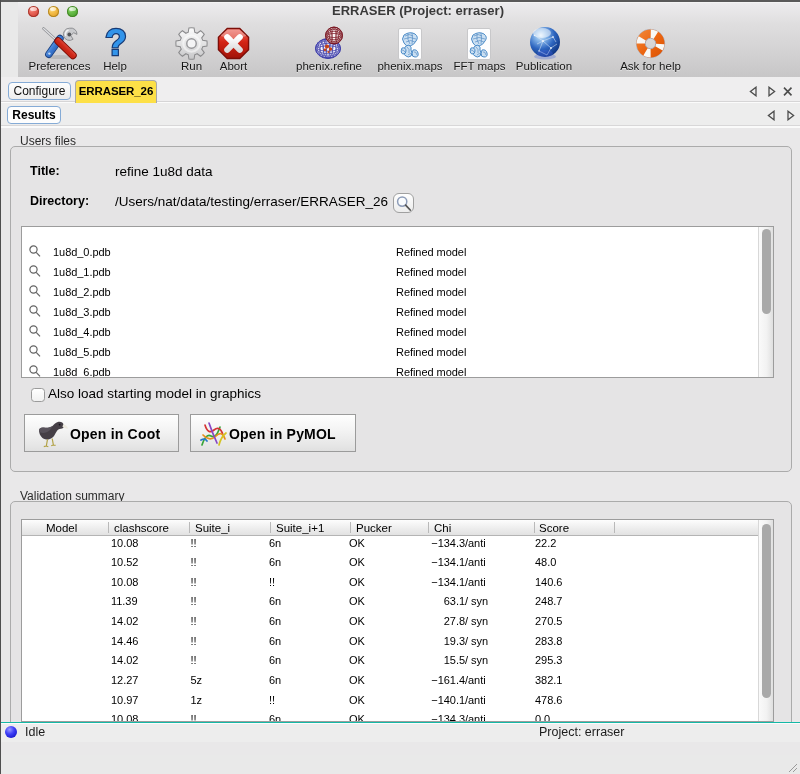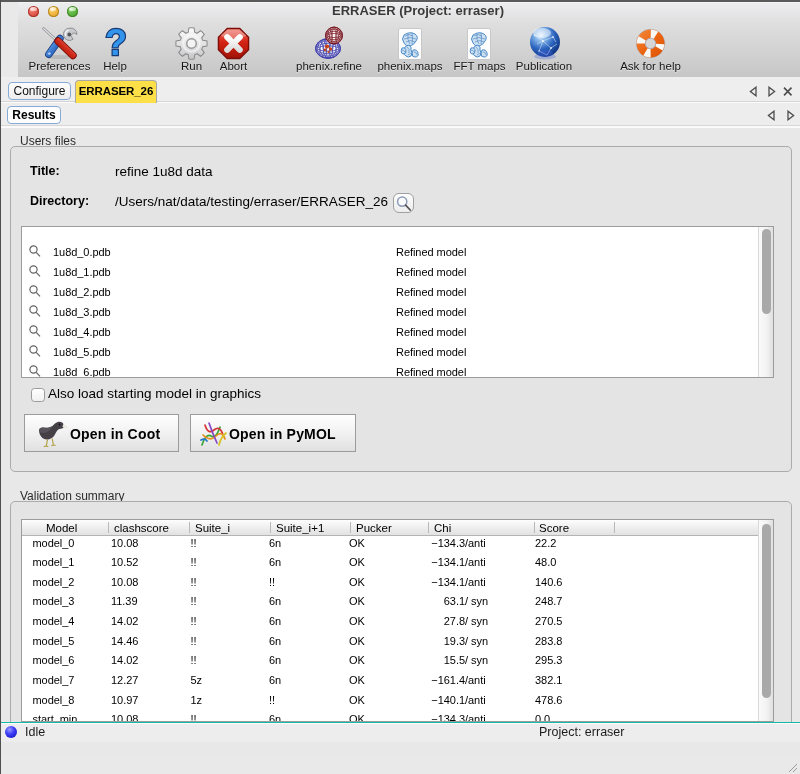--- a/index.html
+++ b/index.html
@@ -341,30 +341,20 @@
   <div class="thd" style="left:86px;"></div>
   <div class="thd" style="left:167px;"></div>
   <div class="thd" style="left:248px;"></div>
   <div class="thd" style="left:328px;"></div>
   <div class="thd" style="left:406px;"></div>
   <div class="thd" style="left:511.5px;"></div>
   <div class="thd" style="left:591.5px;"></div>
  </div>
  <div class="sbar" style="top:0;height:202px;"></div>
  <div class="thumb" style="top:4px;height:174px;"></div>
- <div class="col" style="left:10.5px;top:13.5px;line-height:19.65px;">model_0
-model_1
-model_2
-model_3
-model_4
-model_5
-model_6
-model_7
-model_8
-start_min</div>
  <div class="col" style="left:89px;top:13.5px;line-height:19.65px;">10.08
 10.52
 10.08
 11.39
 14.02
 14.46
 14.02
 12.27
 10.97
 10.08</div>

